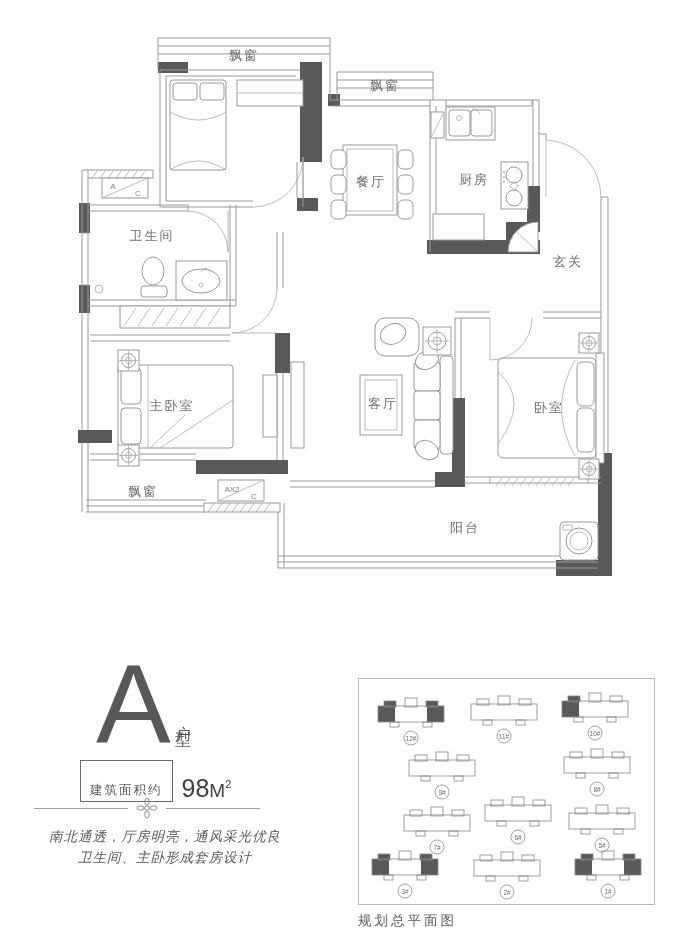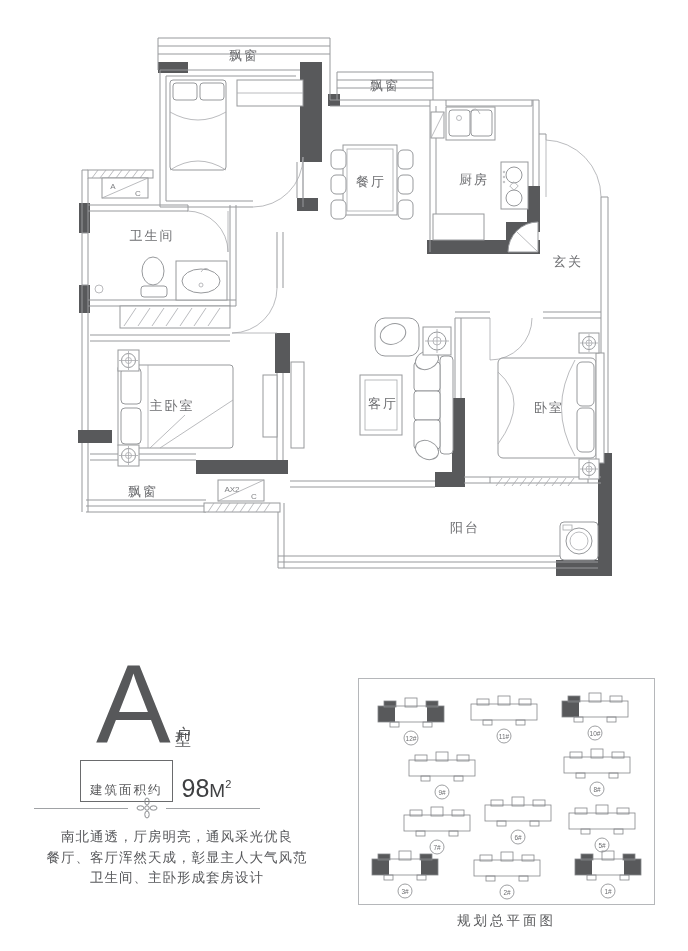--- a/index.html
+++ b/index.html
@@ -15,25 +15,25 @@
   
   .unit-letter{position:absolute;left:96px;top:648px;font-size:112px;line-height:1;color:#57585a;}
   .unit-type{position:absolute;left:172px;top:712px;font-size:16px;color:#57585a;writing-mode:vertical-rl;letter-spacing:7px;}
   .area-row{position:absolute;left:80px;top:760px;display:flex;align-items:flex-end;gap:9px;}
   .area-box{border:1px solid #6a6b6d;color:#58595b;font-size:12.5px;letter-spacing:2px;padding:21px 9px 2px;}
   .area-num{font-size:25px;color:#3f4042;line-height:0.85;}
   .area-unit{font-size:19px;color:#3f4042;}
   .area-sup{font-size:11px;color:#3f4042;vertical-align:top;}
   .divider{position:absolute;left:34px;top:797px;width:226px;display:flex;align-items:center;gap:8px;}
   .divider .line{flex:1;border-top:1px solid #a0a2a5;height:0;}
-  .desc{position:absolute;left:16px;top:827px;width:322px;text-align:center;color:#56575a;font-size:13.5px;line-height:20.5px;letter-spacing:1px;}
+  .desc{position:absolute;left:4px;top:827px;width:322px;text-align:center;color:#56575a;font-size:13.5px;line-height:20.5px;letter-spacing:1px;font-style:italic;}
   
   .siteplan-wrap{position:absolute;left:358px;top:678px;width:297px;height:227px;}
   .siteplan-wrap svg{border:1px solid #b5b7ba;display:block;}
-  .siteplan-caption{position:absolute;left:358px;top:912px;width:297px;text-align:center;color:#58595b;font-size:13.5px;letter-spacing:3px;}
+  .siteplan-caption{position:absolute;left:358px;top:912px;width:297px;color:#58595b;font-size:13.5px;letter-spacing:3px;}
 </style>
 </head>
 <body>
 
 
 
 
 <svg width="688" height="625" viewBox="0 0 688 625">
 
   <g>
@@ -280,21 +280,20 @@
       <ellipse cx="4.5" cy="11" rx="3.5" ry="2.2"></ellipse>
       <ellipse cx="17.5" cy="11" rx="3.5" ry="2.2"></ellipse>
       <circle cx="11" cy="11" r="2.2"></circle>
     </g>
   </svg>
   <span class="line"></span>
 </div>
 
 <div class="desc">
   <div>南北通透，厅房明亮，通风采光优良</div>
-  <div>餐厅、客厅浑然天成，彰显主人大气风范</div>
   <div>卫生间、主卧形成套房设计</div>
 </div>
 
 
 <div class="siteplan-wrap">
   <svg id="siteplan-svg" width="295" height="225" viewBox="0 0 295 225">
       <g transform="translate(52,34)">
         <rect x="-33" y="-7" width="17" height="16" fill="#58595b"></rect>
         <rect x="-27" y="-12" width="12" height="6" fill="#58595b"></rect>
         <rect x="16" y="-7" width="17" height="16" fill="#58595b"></rect>

